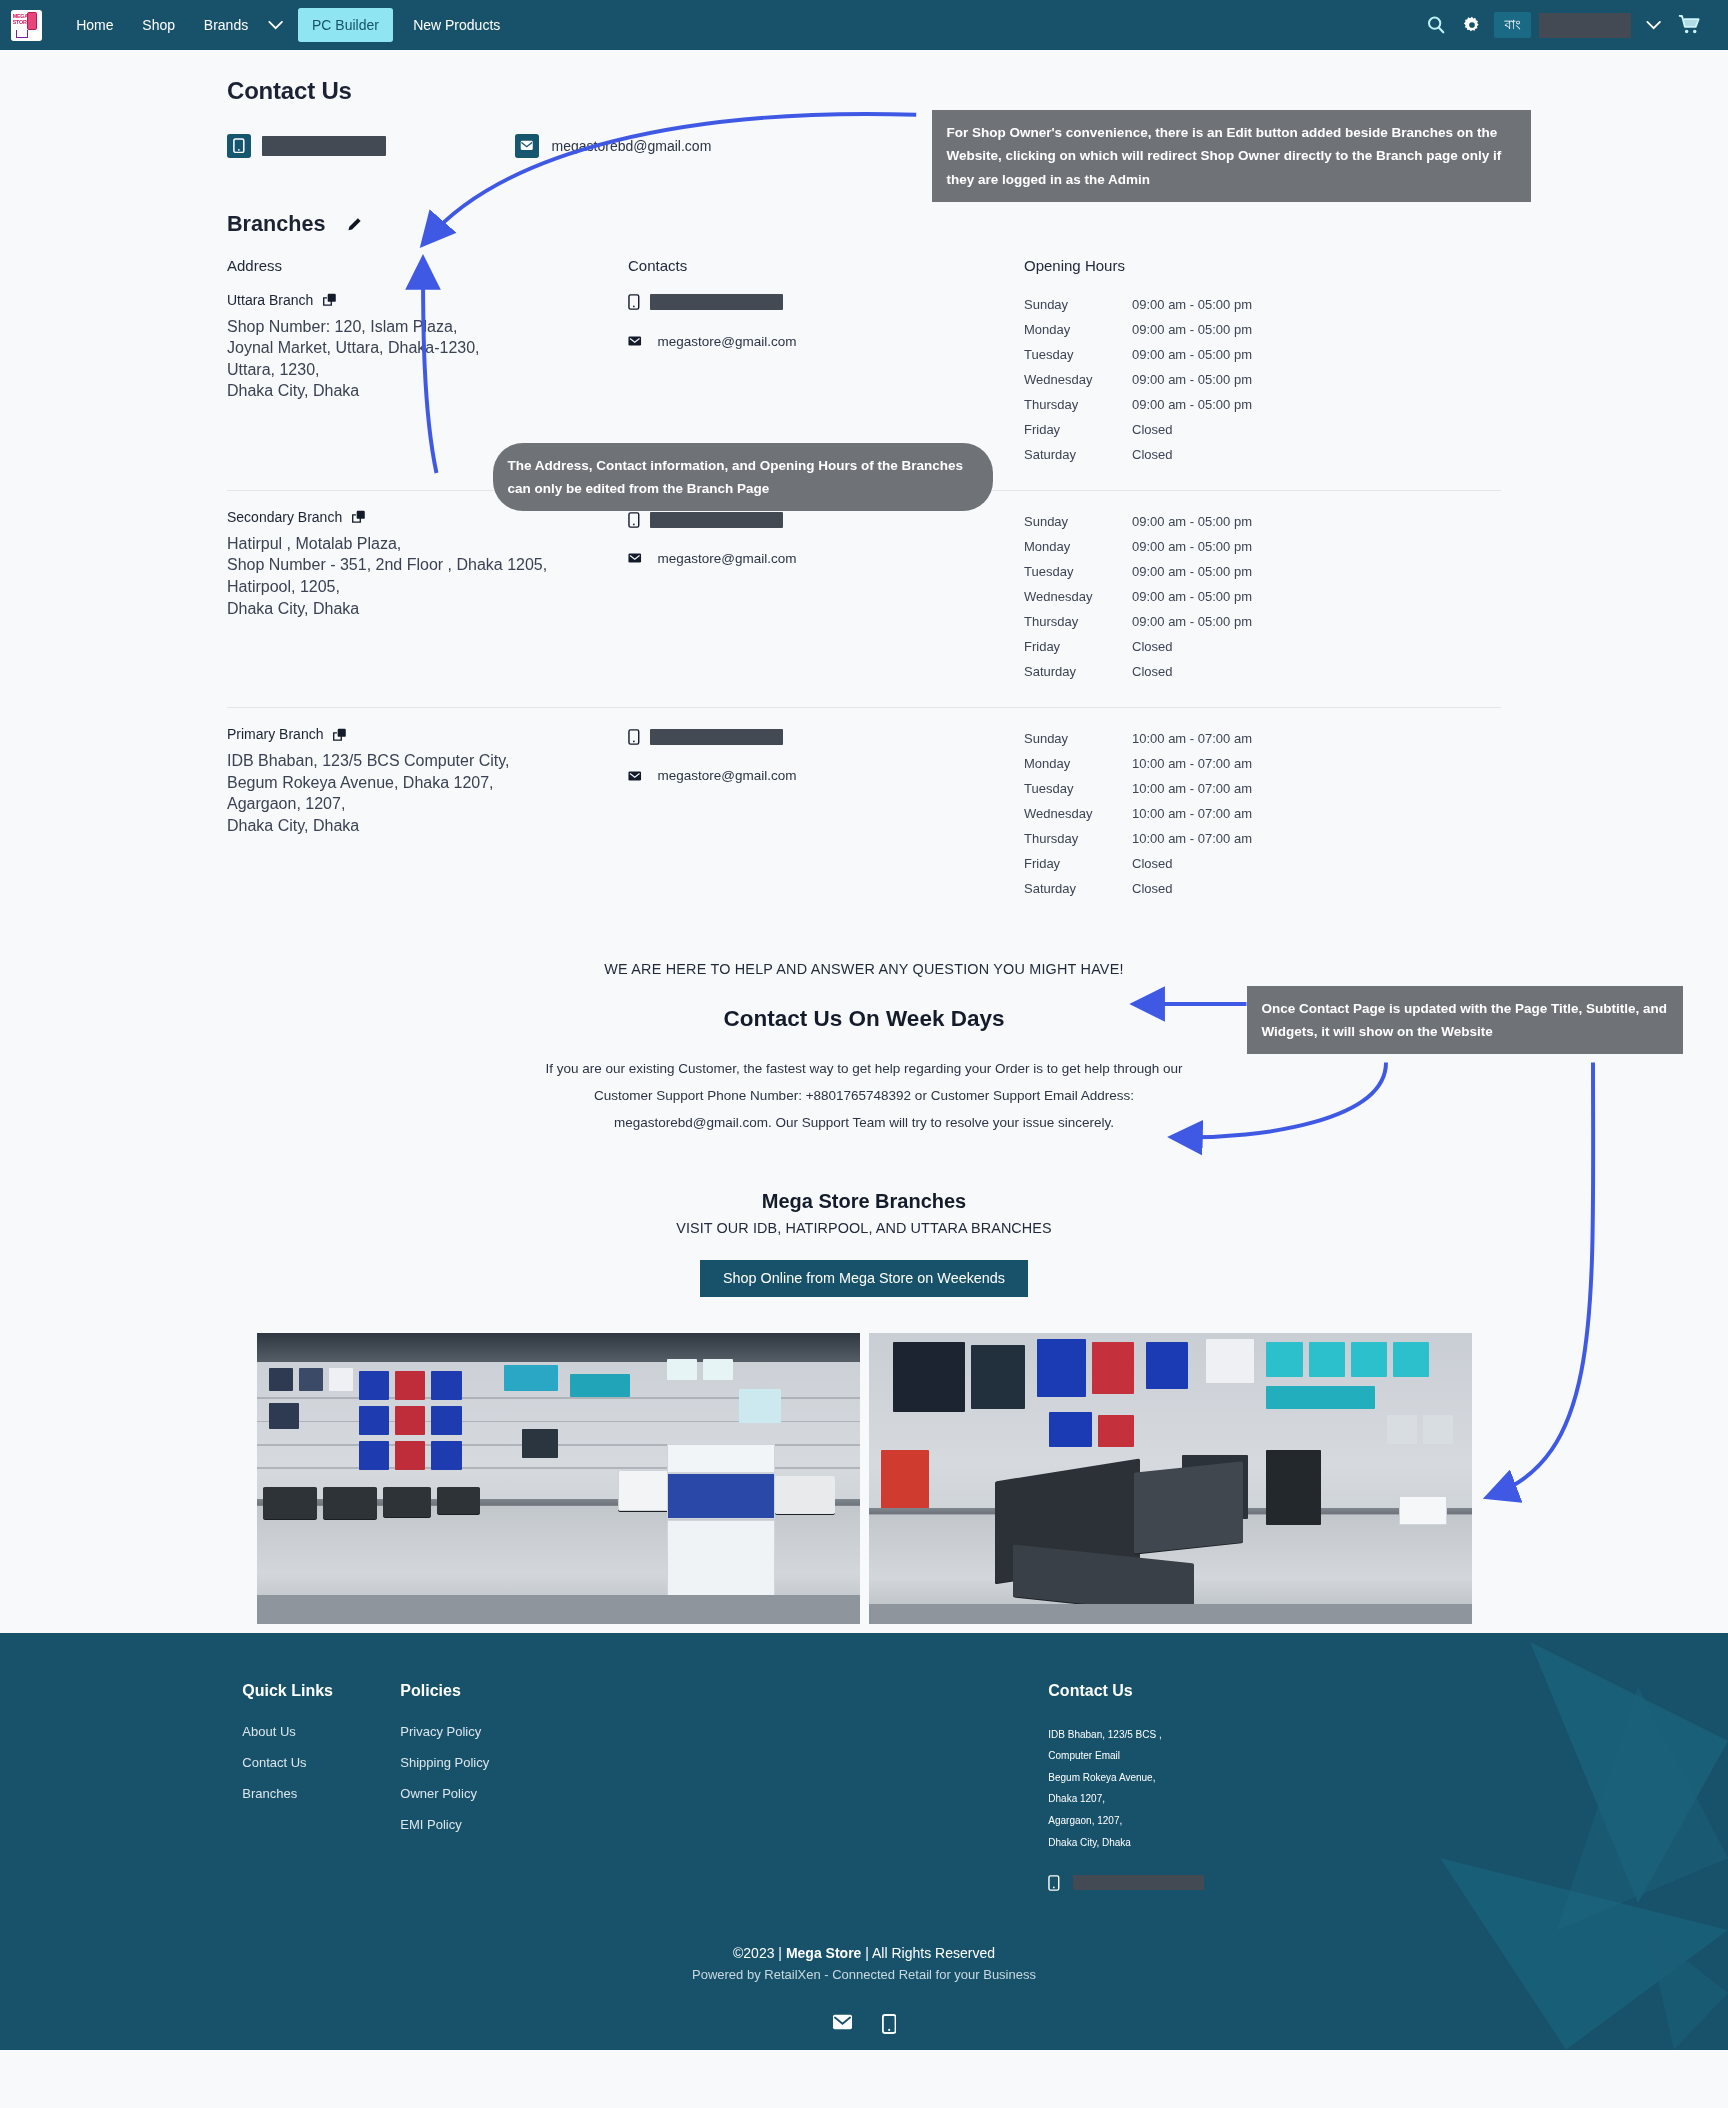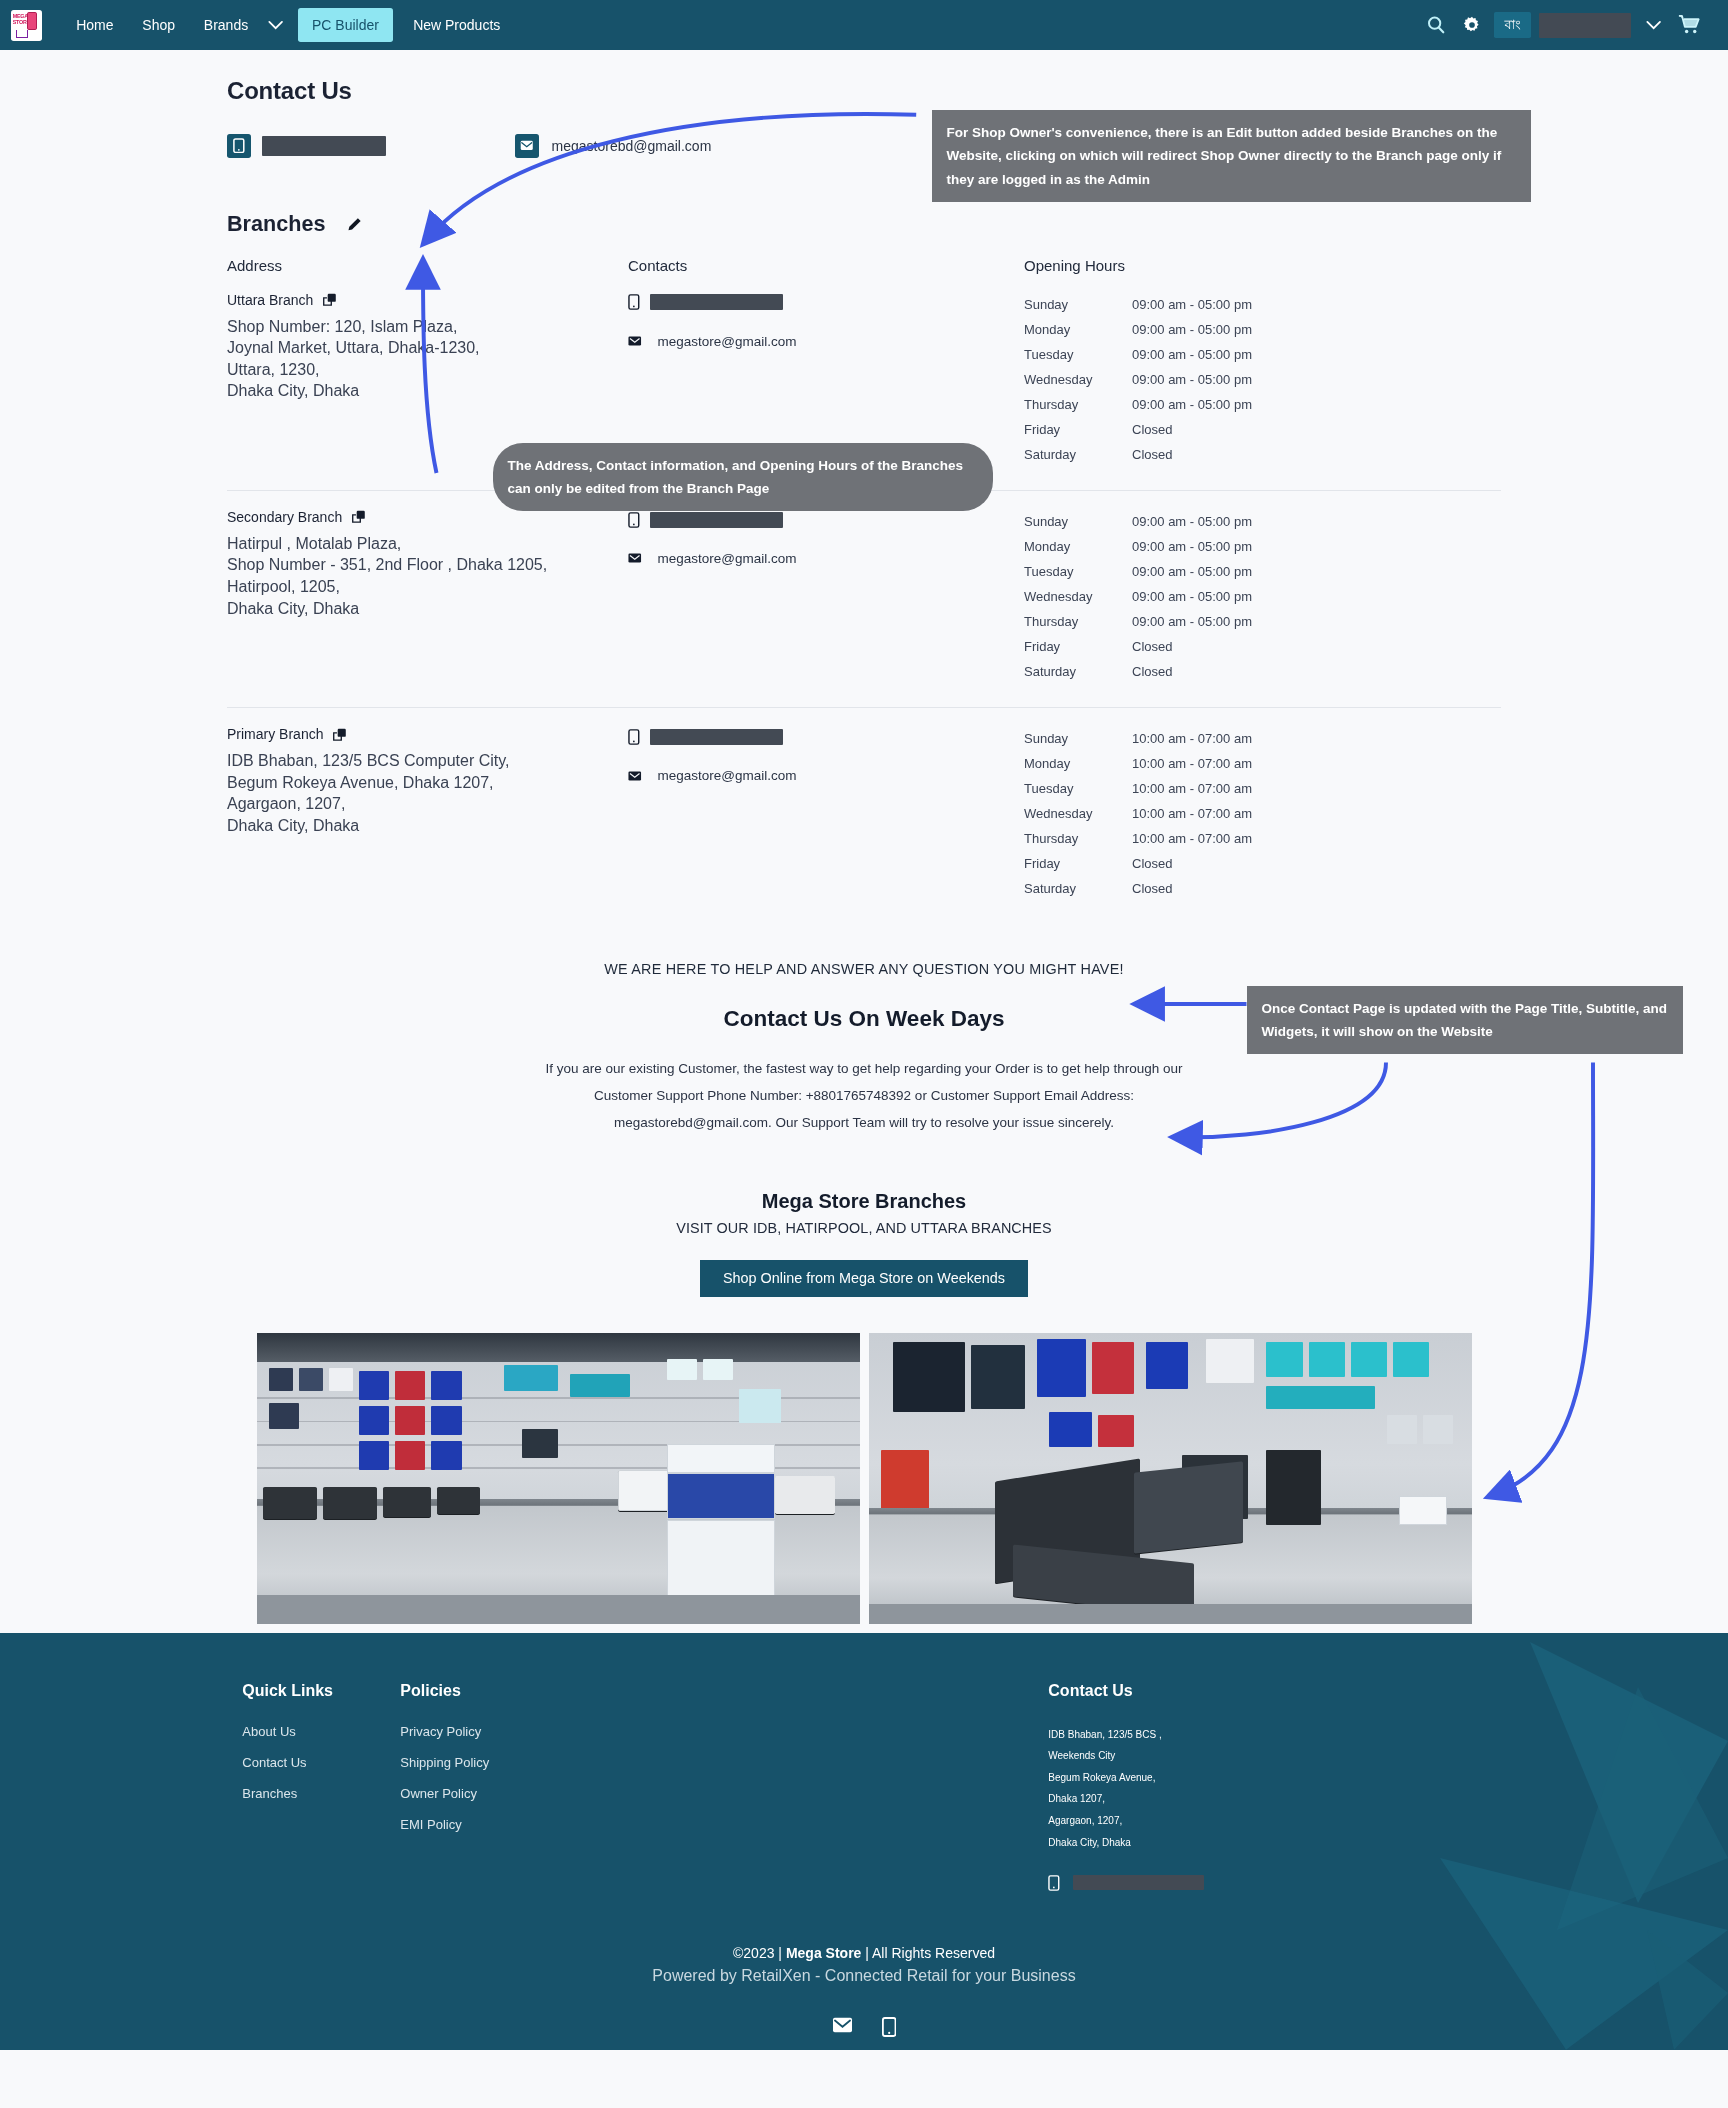--- a/index.html
+++ b/index.html
@@ -304,21 +304,21 @@
   .f-phone-row .redacted { width: 131px; height: 15.3px; margin-left: 12.6px; background:#434a54; }
 
   .footer-bottom {
     position: relative;
     text-align: center;
     margin-top: 54px;
     z-index: 2;
   }
   .fb-copy { font-size: 14px; color: #ffffff; }
   .fb-copy b { font-weight: bold; }
-  .fb-powered { font-size: 16px; color: #c8d8e0; margin-top: 6.3px; }
+  .fb-powered { font-size: 13px; color: #c8d8e0; margin-top: 6.3px; }
   .fb-social { display: flex; gap: 29px; justify-content: center; margin-top: 32px; }
   .fb-social div { cursor: pointer; }
 </style>
 </head>
 <body>
 
 <div class="navbar">
   <div class="nav-logo">
     <div class="logo-inner">
       <div class="lg-txt">MEGA<br>STORE</div>
@@ -723,21 +723,21 @@
           <a class="f-link">Privacy Policy</a>
           <a class="f-link">Shipping Policy</a>
           <a class="f-link">Owner Policy</a>
           <a class="f-link">EMI Policy</a>
         </div>
     </div>
     <div class="f-col f-contact">
       <div class="f-head">Contact Us</div>
       <div class="f-addr" id="footer-addr">
           <div>IDB Bhaban, 123/5 BCS           ,</div>
-          <div>Weekends City</div>
+          <div>Computer Email</div>
           <div>Begum Rokeya Avenue,</div>
           <div>Dhaka 1207,</div>
           <div>Agargaon, 1207,</div>
           <div>Dhaka City, Dhaka</div>
         </div>
       <div class="f-phone-row">
         <svg width="11.7" height="16" viewBox="0 0 13 18">
           <rect x="1" y="1" width="11" height="16" rx="1.8" fill="none" stroke="#ffffff" stroke-width="1.6"></rect>
           <circle cx="6.5" cy="14" r="0.95" fill="#ffffff"></circle>
         </svg>

